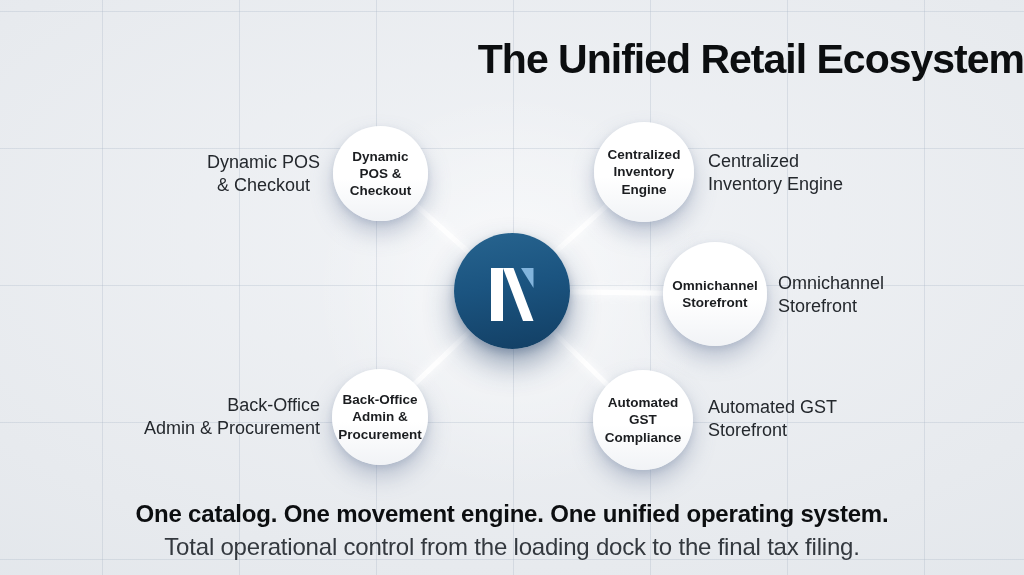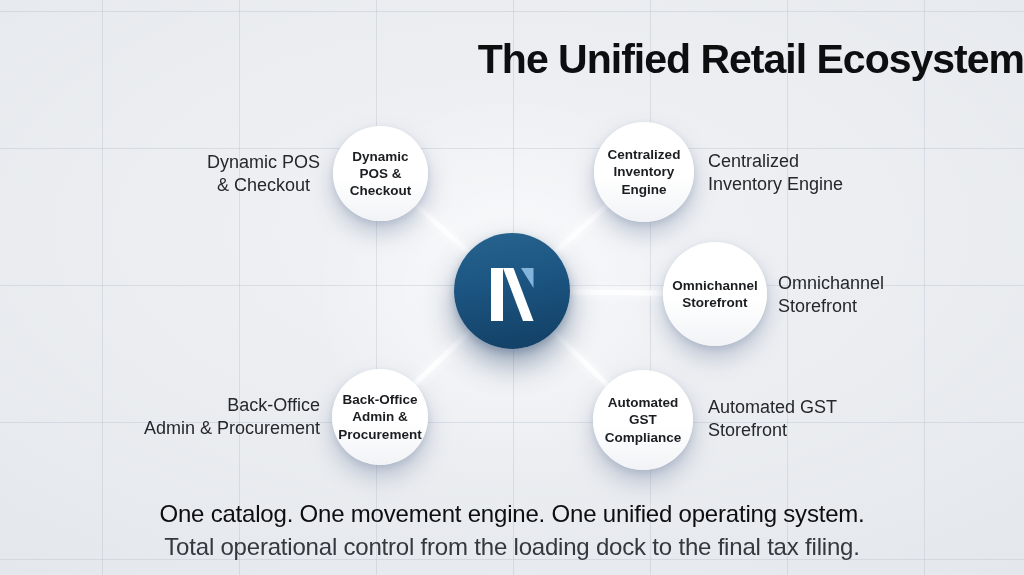--- a/index.html
+++ b/index.html
@@ -71,21 +71,21 @@
   .hub-label {
     position:absolute; z-index:2;
     left:512px; top:364px; transform:translateX(-50%);
     text-align:center; white-space:pre-line;
     font-size:17px; font-weight:700; line-height:1.24;
     color:#131518;
   }
 
   .footer { position:absolute; left:0; width:100%; text-align:center; z-index:2; }
   .footer-line1 {
-    top:500px; font-size:24px; font-weight:400; letter-spacing:-0.2px;
+    top:500px; font-size:24px; font-weight:700; letter-spacing:-0.2px;
     color:var(--text-dark,#0c0e10);
   }
   .footer-line2 {
     top:533px; font-size:24px; font-weight:400; letter-spacing:-0.2px;
     color:var(--text-muted,#34393f);
   }
 </style>
 </head>
 <body>
 

